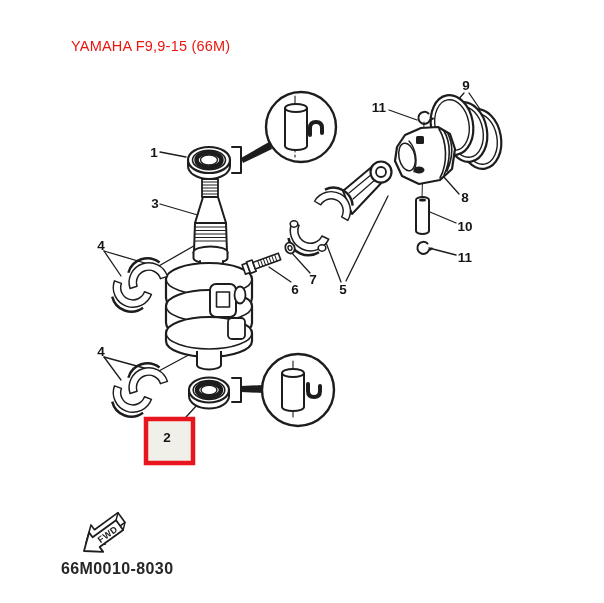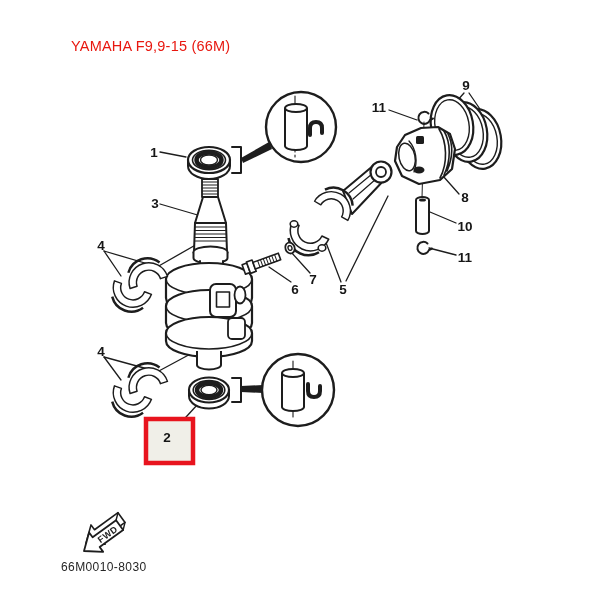--- a/index.html
+++ b/index.html
@@ -1,20 +1,20 @@
 <!DOCTYPE html>
 <html><head>
 <meta charset="utf-8">
 <style>
   html,body{margin:0;padding:0;background:#fff;}
   .stage{position:relative;width:580px;height:603px;background:#ffffff;overflow:hidden;
          font-family:"Liberation Sans",sans-serif;}
   .title{position:absolute;left:71px;top:38px;font-size:14.5px;letter-spacing:.2px;
          color:#e8170f;white-space:nowrap;}
-  .code{position:absolute;left:61px;top:560px;font-size:12px;font-weight:normal;
+  .code{position:absolute;left:61px;top:560px;font-size:16px;font-weight:bold;
         letter-spacing:.4px;color:#262626;}
   svg{position:absolute;left:0;top:0;}
   svg *{vector-effect:none;}
   .ln{stroke:#1d1d1d;fill:none;stroke-linecap:round;stroke-linejoin:round;}
   .pt{stroke:#1d1d1d;fill:#ffffff;stroke-linejoin:round;}
   .callout{font-family:"Liberation Sans",sans-serif;font-size:13.5px;font-weight:bold;
            fill:#161616;}
   .fwdtxt{font-family:"Liberation Sans",sans-serif;font-size:9px;font-weight:bold;
           fill:#1d1d1d;letter-spacing:.5px;}
 </style>

